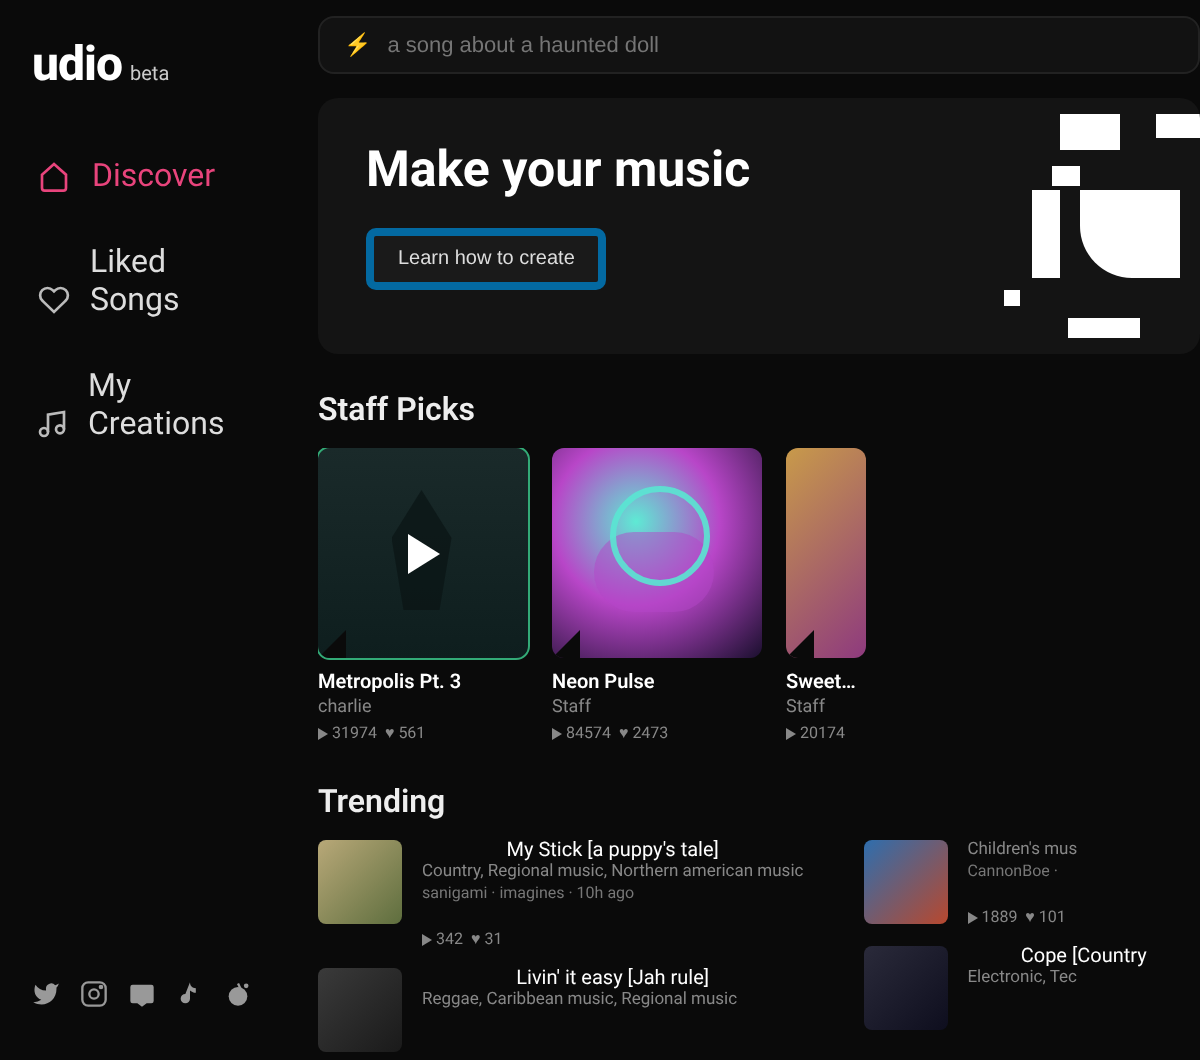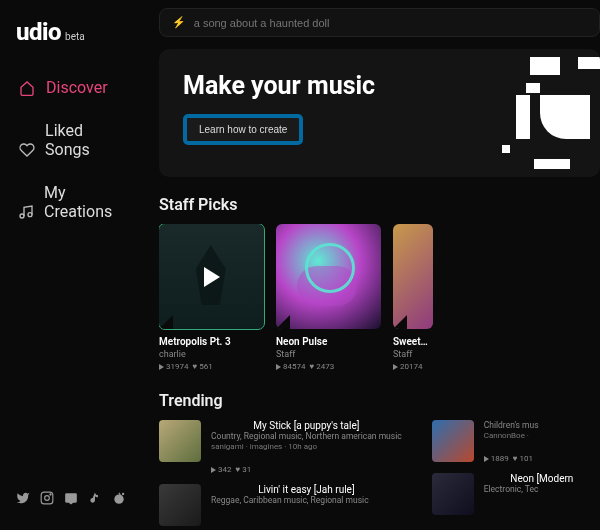--- a/index.html
+++ b/index.html
@@ -311,20 +311,20 @@
           <div class="thumb t2"></div>
           <div class="trend-info">
             <div class="trend-genre">Children's mus</div>
             <div class="trend-meta">CannonBoe ·</div>
             <div class="trend-stats"><span class="tri"></span><span>1889</span>&nbsp;&nbsp;♥ <span>101</span></div>
           </div>
         </div>
         <div class="trend-item">
           <div class="thumb t3"></div>
           <div class="trend-info">
-            <div class="trend-title">Neon [Modern</div>
+            <div class="trend-title">Cope [Country</div>
             <div class="trend-genre">Electronic, Tec</div>
           </div>
         </div>
       </div>
     </div>
   </div>
 </div>
 
 </body></html>

